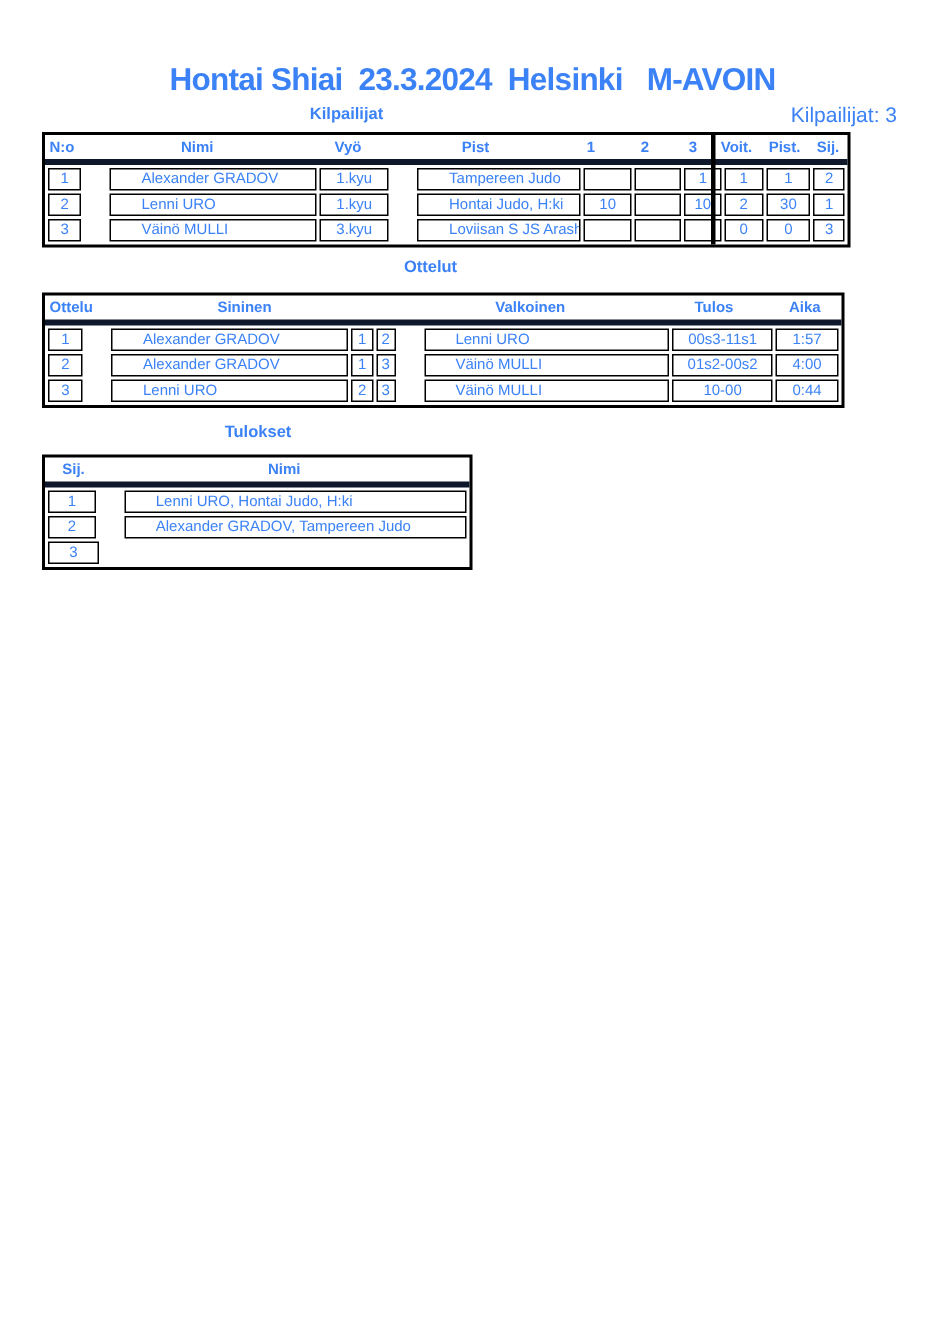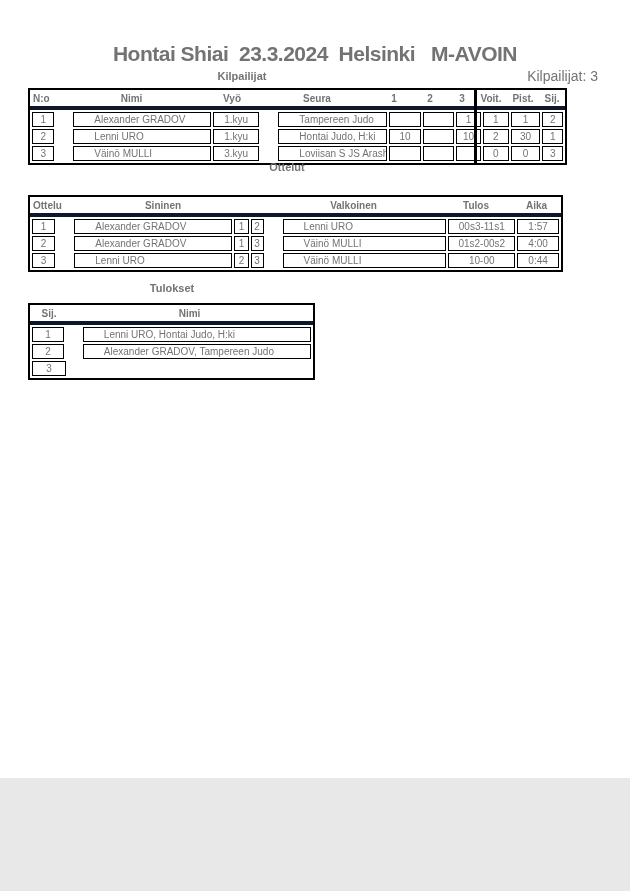--- a/index.html
+++ b/index.html
@@ -1,43 +1,43 @@
 <!DOCTYPE html>
 <html><head>
 <meta charset="utf-8">
 <style>
   html,body { margin:0; padding:0; background:#e8e8e8; }
   .page {
     position:relative;
-    width:630px; height:778px;
+    width:630px; height:891px;
     margin:0 auto;
     background:#ffffff;
-    color:#737373;
+    color:#3b82f6;
     font-family:"Liberation Sans", sans-serif;
     overflow:hidden;
   }
   .page-title {
     position:absolute; top:42px; left:0; right:0;
     text-align:center;
     font-size:21px; font-weight:bold;
     letter-spacing:-0.5px;
     white-space:pre;
   }
   .competitors-count {
     position:absolute; top:68px; right:32px;
     font-size:14px;
   }
   .section-title {
     position:absolute;
     transform:translateX(-50%);
     font-size:11px; font-weight:bold;
     white-space:nowrap;
   }
-  .st-kilpailijat { left:231px; top:70px;margin-left:11px; }
-  .st-ottelut    { left:287px; top:161px; }
+  .st-kilpailijat { left:231px; top:70px; }
+  .st-ottelut    { left:287px; top:172px; }
   .st-tulokset   { left:172px; top:282px; }
 
   .jtable {
     position:absolute;
     box-sizing:border-box;
     border:2px solid #000;
     background:#fff;
   }
   .t1 { left:28px; top:88px;  width:539px; }
   .t2 { left:28px; top:195px; width:535px; }
@@ -96,21 +96,21 @@
   <div class="competitors-count">Kilpailijat: 3</div>
 
   <div class="section-title st-kilpailijat">Kilpailijat</div>
 
   <div class="jtable t1">
     <div class="vdivider"></div>
     <div class="jheader">
       <div class="jhcell hleft t1-no">N:o</div>
       <div class="jhcell t1-nimi">Nimi</div>
       <div class="jhcell t1-vyo">Vyö</div>
-      <div class="jhcell t1-seura">Seura</div>
+      <div class="jhcell t1-seura">Pist</div>
       <div class="jhcell t1-m">1</div>
       <div class="jhcell t1-m">2</div>
       <div class="jhcell t1-m3">3</div>
       <div class="jhcell t1-voit">Voit.</div>
       <div class="jhcell t1-pist">Pist.</div>
       <div class="jhcell t1-sij">Sij.</div>
     </div>
     <div class="jbody">
       <div class="jrow">
         <div class="jcell t1-no">1</div>

